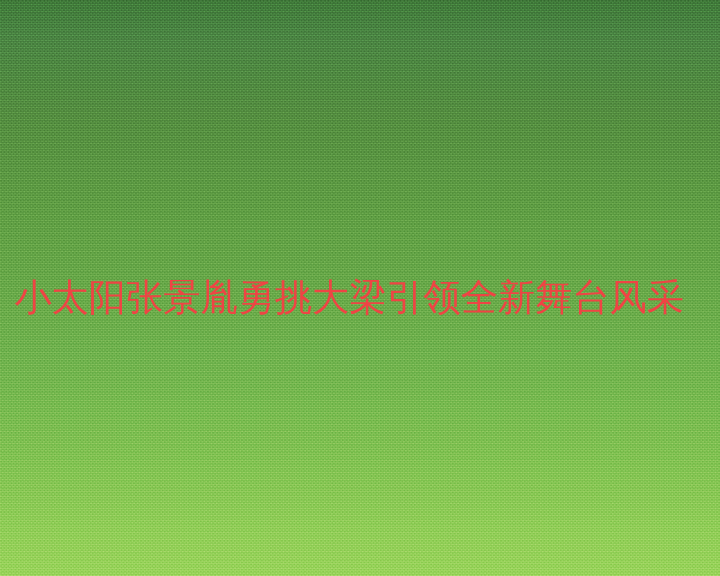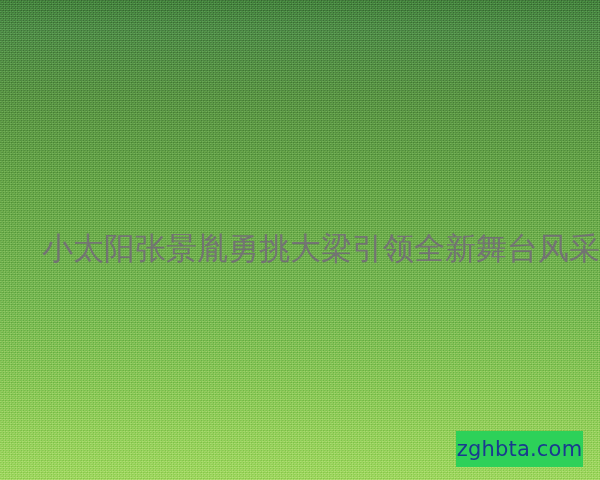--- a/index.html
+++ b/index.html
@@ -59,28 +59,29 @@
       repeating-conic-gradient(rgba(255,255,255,0.6) 0% 25%, rgba(0,0,0,0.45) 0% 50%);
     background-size: 3px 3px;
     pointer-events: none;
   }
   
   #headline {
     position: absolute;
     left: 0;
     right: 0;
     top: 228px;
-    text-align: right;
-    color: #737373;
+    text-align: left;
+    color: #ef4444;
     font-size: 31px;
     line-height: 40px;
     font-weight: 400;
     letter-spacing: 0px;
     white-space: nowrap;
     font-family: "DejaVu Sans", "Liberation Sans", sans-serif;
+    padding-left: 12px;
   }
   
   #watermark-badge {
     position: absolute;
     left: 456px;
     top: 431px;
     width: 127px;
     height: 36px;
     background: #2dd159;
     display: flex;
@@ -102,17 +103,14 @@
 <div id="banner">
 
   <div id="gradient-layer"></div>
 
   <div id="noise-layer"></div>
 
   <div id="noise-layer-2"></div>
 
   <div id="headline">小太阳张景胤勇挑大梁引领全新舞台风采</div>
 
-  <div id="watermark-badge">
-    <span id="watermark-text">zghbta.com</span>
-  </div>
 
 </div>
 
 </body></html>

